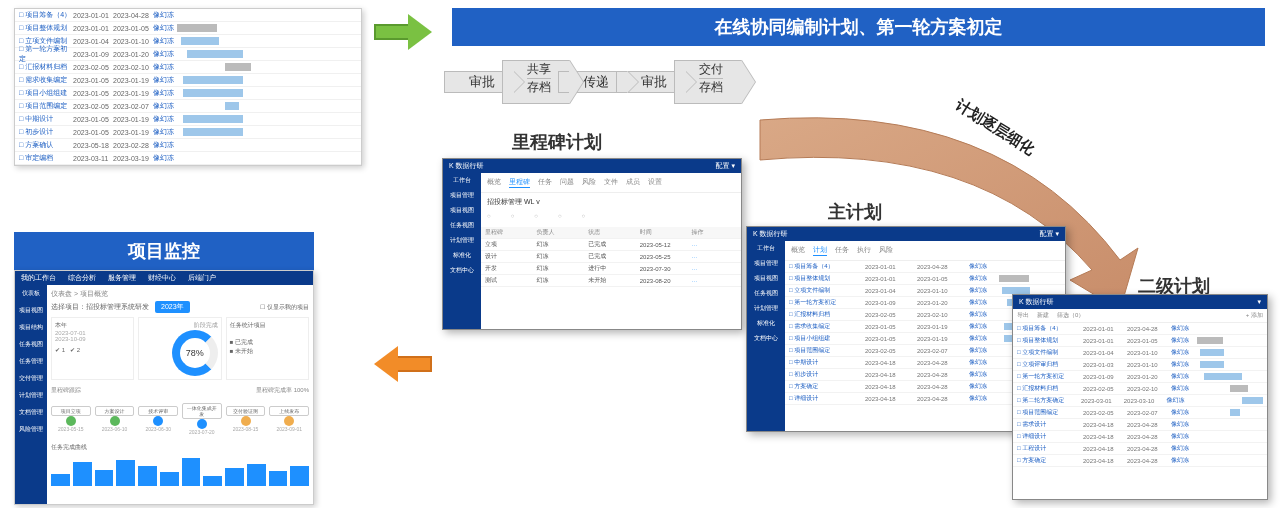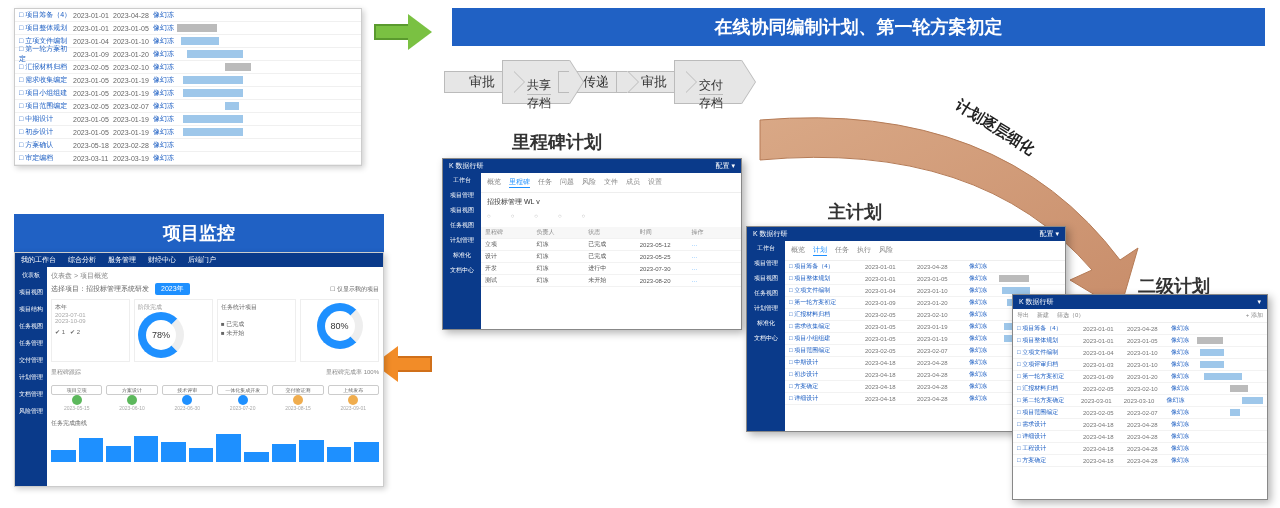--- a/index.html
+++ b/index.html
@@ -12,21 +12,21 @@
 .tpl-body{border:1px solid #ccc;background:#fff;font-size:7px;box-shadow:2px 2px 6px rgba(0,0,0,.2)}
 .tpl-row{display:flex;align-items:center;height:13px;border-bottom:1px solid #f0f0f0}
 .tpl-row .c1{width:58px;padding-left:4px;color:#2061c4}
 .tpl-row .c2{width:40px;color:#666}
 .tpl-row .c3{width:40px;color:#666}
 .tpl-row .c4{width:24px;color:#2061c4}
 .tpl-row .bar{height:8px;background:#9ec7ea}
 .tpl-row .bar.d{background:#bbb}
 
 
-.mon{left:14px;top:214px;width:370px}
+.mon{left:14px;top:232px;width:300px}
 .mon-body{border:1px solid #ccc;background:#fff;box-shadow:2px 2px 6px rgba(0,0,0,.2);height:235px;position:relative}
 .mon-top{background:#0a3a8a;height:14px;display:flex;align-items:center;padding:0 6px;color:#fff;font-size:7px;gap:12px}
 .mon-side{position:absolute;left:0;top:14px;bottom:0;width:32px;background:#0a3a8a;display:flex;flex-direction:column;color:#fff;font-size:6px}
 .mon-side div{padding:4px 2px;text-align:center}
 .mon-main{position:absolute;left:32px;top:14px;right:0;bottom:0;font-size:7px;color:#666;padding:4px}
 .donut{width:46px;height:46px;border-radius:50%;border:8px solid #1e90ff;border-right-color:#eee;display:inline-flex;align-items:center;justify-content:center;font-size:9px;color:#333}
 .mon-cards{display:flex;gap:4px;margin-top:4px}
 .mon-card{flex:1;background:#fff;border:1px solid #eee;padding:3px;font-size:6px}
 .timeline{display:flex;gap:4px;margin:8px 0;align-items:center}
 .tl-node{flex:1;text-align:center;font-size:6px}
@@ -38,21 +38,21 @@
 
 
 .rt{left:452px;top:8px;width:813px}
 
 
 .proc{position:absolute;left:456px;top:60px;display:flex;height:44px;font-size:13px}
 .chev{position:relative;display:flex;flex-direction:column;justify-content:center;align-items:center;color:#333}
 .chev .box{background:#e6e6e6;border:1px solid #bbb;height:22px;display:flex;align-items:center;padding:0 18px 0 24px;position:relative;margin-left:-12px}
 .chev .box::after{content:"";position:absolute;right:-11px;top:-1px;border-left:11px solid #e6e6e6;border-top:11px solid transparent;border-bottom:11px solid transparent;z-index:2}
 .chev .box::before{content:"";position:absolute;right:-12px;top:-1px;border-left:11px solid #bbb;border-top:11px solid transparent;border-bottom:11px solid transparent;z-index:1}
-.chev.tall .box{height:44px;flex-direction:column;padding:16px 18px 0 24px}
+.chev.tall .box{height:44px;flex-direction:column;padding:0 18px 0 24px}
 .chev.tall .box::after{border-top-width:22px;border-bottom-width:22px;border-left-width:14px;right:-14px}
 .chev.tall .box::before{border-top-width:22px;border-bottom-width:22px;border-left-width:14px;right:-15px}
 .chev.hl .box{background:#f4e7c8}
 .chev.hl .box::after{border-left-color:#f4e7c8}
 .chev.tall .sub{font-size:12px;border-bottom:1px solid #bbb;width:100%;text-align:center}
 .chev.tall .sub:last-child{border:none}
 
 
 .arrow-right{position:absolute;left:374px;top:18px;width:58px;height:28px}
 .arrow-right .shaft{position:absolute;left:0;top:6px;width:36px;height:16px;background:#7ac142;border:2px solid #5a9a2e}
@@ -538,31 +538,28 @@
         <span style="background:#1e90ff;color:#fff;padding:1px 6px;border-radius:2px">2023年</span>
         <span style="margin-left:auto;font-size:6px">☐ 仅显示我的项目</span>
       </div>
       <div class="mon-cards">
         <div class="mon-card">
           <div>本年</div>
           <div style="color:#aaa">2023-07-01</div>
           <div style="color:#aaa">2023-10-09</div>
           <div style="margin-top:4px">✔ 1 &nbsp; ✔ 2</div>
         </div>
-        <div class="mon-card" style="text-align:left">
+        <div class="mon-card" style="text-align:right">
           <div style="font-size:6px;color:#999">阶段完成</div>
           <div class="donut">78%</div>
         </div>
         <div class="mon-card" style="font-size:6px">
           <div>任务统计项目</div>
           <div style="margin-top:8px">■ <span>已完成</span></div>
           <div>■ <span>未开始</span></div>
-        </div>
-        <div class="mon-card" style="text-align:center">
-          <div class="donut">80%</div>
         </div>
       </div>
       <div style="margin-top:6px;font-size:6px;color:#888">里程碑跟踪 <span style="float:right">里程碑完成率 100%</span></div>
       <div class="timeline" id="tl">
           <div class="tl-node">
             <div style="border:1px solid #ccc;padding:1px 2px;border-radius:2px;font-size:5px">项目立项</div>
             <div class="tl-dot "></div>
             <div style="font-size:5px;color:#aaa">2023-05-15</div>
           </div>
           <div class="tl-node">

